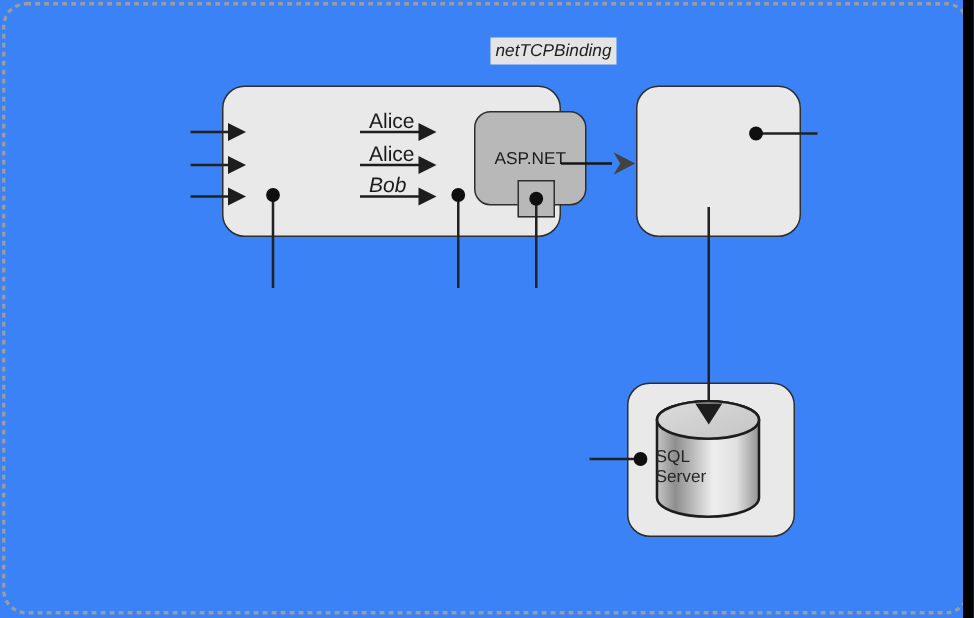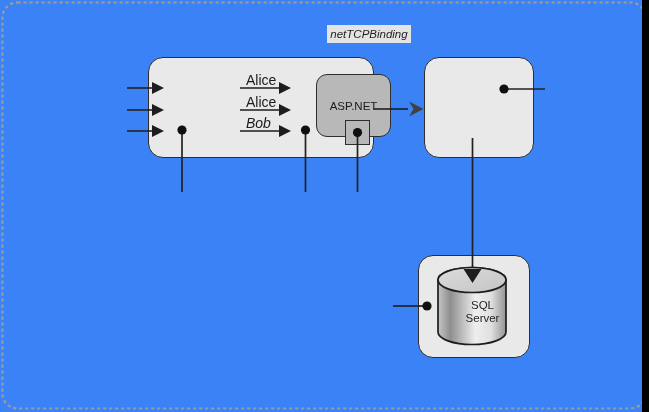--- a/index.html
+++ b/index.html
@@ -21,22 +21,22 @@
   }
   .bindlabel{
     background:#e4e4e4;color:#1f1f1f;font-style:italic;font-size:11.5px;
     display:flex;align-items:center;justify-content:center;z-index:3;
   }
   .reqlabel{
     color:#1b1b1b;font-size:14px;line-height:12px;z-index:3;text-align:center;
   }
   .multiline{white-space:pre-line;line-height:10.5px;font-size:10.5px;}
   .sqllabel{
-    color:#262626;font-size:11.5px;line-height:13px;text-align:center;
-    white-space:pre-line;z-index:6;padding-left:21px;
+    color:#262626;font-size:11.5px;line-height:13px;
+    white-space:pre-line;z-index:6;
   }
   svg.overlay{position:absolute;left:0;top:0;z-index:5;pointer-events:none;}
 </style>
 </head>
 <body>
 
 <div id="canvas">
 
   <div class="abs bindlabel" style="left:327px;top:25px;width:84px;height:18px;">netTCPBinding</div>
 

